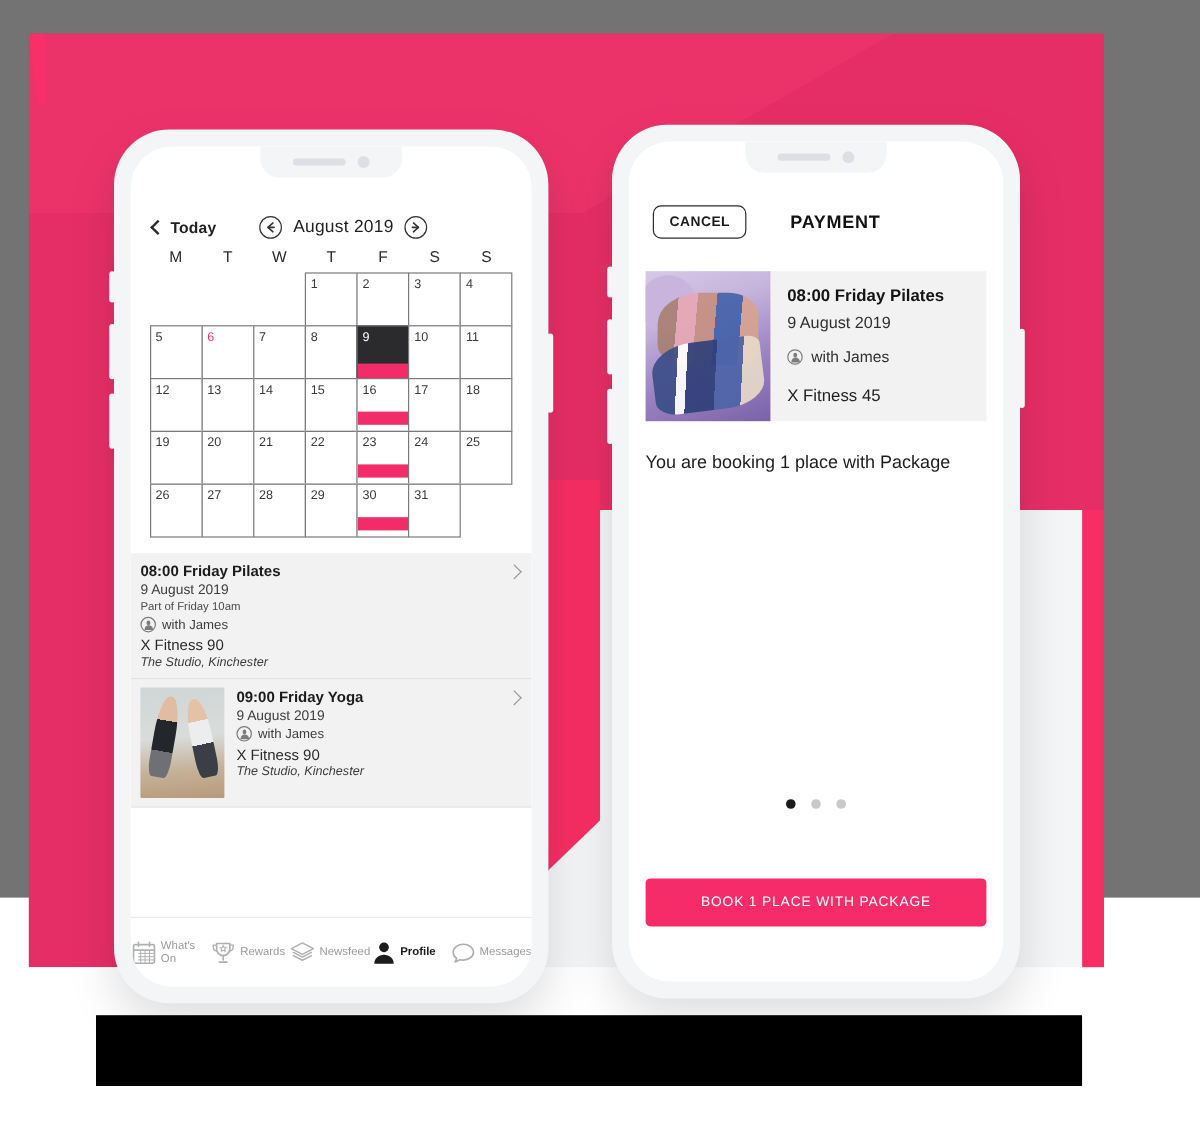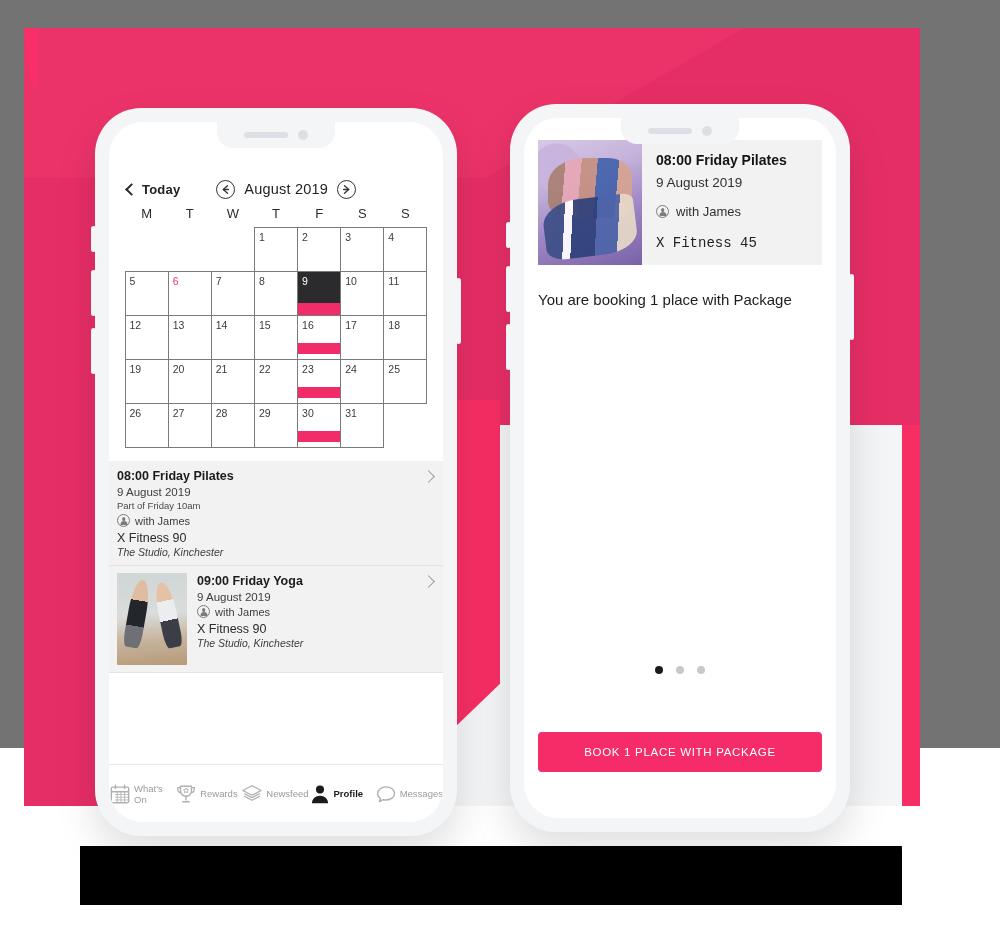--- a/index.html
+++ b/index.html
@@ -248,21 +248,21 @@
 
   .booking-card {
     display: flex; margin: 22px 0 0 0; background: #F2F2F2; height: 125px;
     margin-left: 14px; margin-right: 14px;
   }
   .booking-thumb { width: 104px; min-width: 104px; height: 125px; position: relative; overflow: hidden; }
   .booking-body { flex: 1; padding: 12px 0 0 14px; }
   .bk-title { font-size: 14px; font-weight: bold; color: #141414; margin-bottom: 7px; }
   .bk-date  { font-size: 13.5px; color: #303030; margin-bottom: 14px; }
   .bk-with  { font-size: 13px; color: #303030; display: flex; align-items: center; gap: 7px; margin-bottom: 16px; }
-  .bk-fit   { font-size: 14px; color: #222; font-family: Liberation Mono, monospace; }
+  .bk-fit   { font-size: 14px; color: #222; }
   .booking-note {
     margin: 26px 14px 0 14px; font-size: 15px; color: #1d1d1d;
   }
 
   .package-card {
     position: absolute; left: 14px; right: 14px; top: 452px; height: 82px;
     background: #1E9A93; border: 1.6px solid #17413F; border-radius: 8px;
     display: flex; align-items: center; justify-content: center; gap: 16px;
     cursor: pointer;
   }
@@ -535,20 +535,24 @@
     <div class="side-btn sb-left-2"></div>
     <div class="side-btn sb-left-3"></div>
     <div class="side-btn sb-right-1"></div>
 
     <div class="phone-screen">
       <div class="notch">
         <div class="notch-speaker"></div>
         <div class="notch-camera"></div>
       </div>
 
+      <div class="pay-header">
+        <div class="cancel-btn">CANCEL</div>
+        <div class="pay-title">PAYMENT</div>
+      </div>
 
       <div class="booking-card">
         <div class="booking-thumb thumb-pilates"></div>
         <div class="booking-body">
           <div class="bk-title">08:00 Friday Pilates</div>
           <div class="bk-date">9 August 2019</div>
           <div class="bk-with">
             <span class="person-ic"></span>
             <span>with James</span>
           </div>

